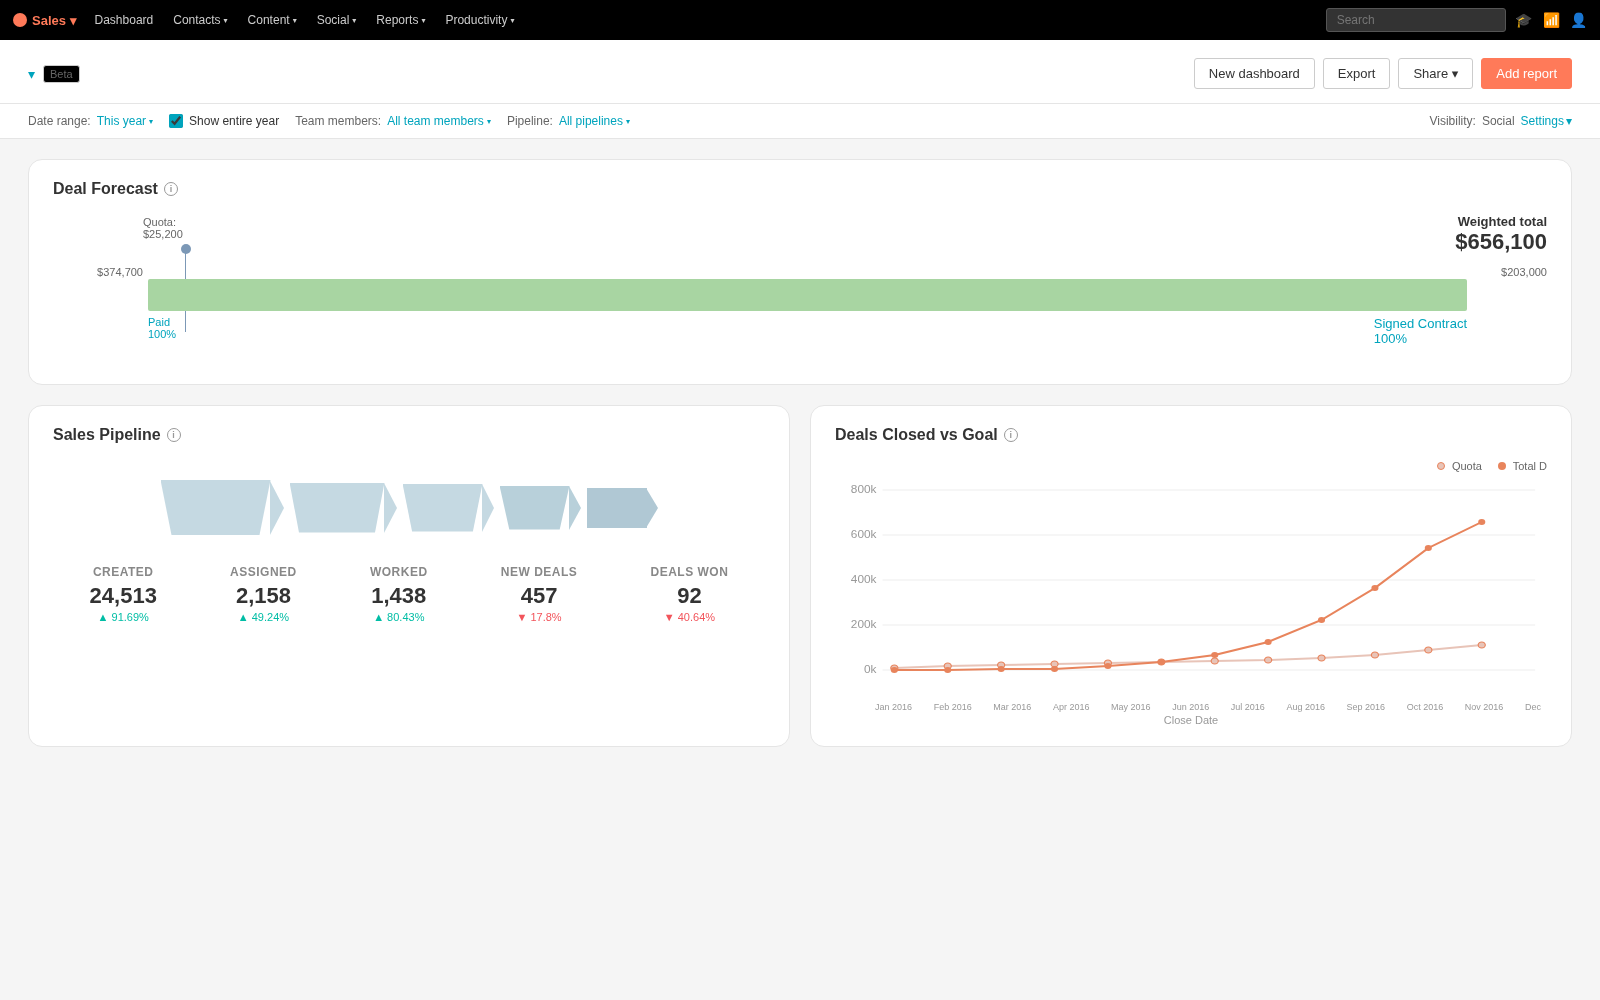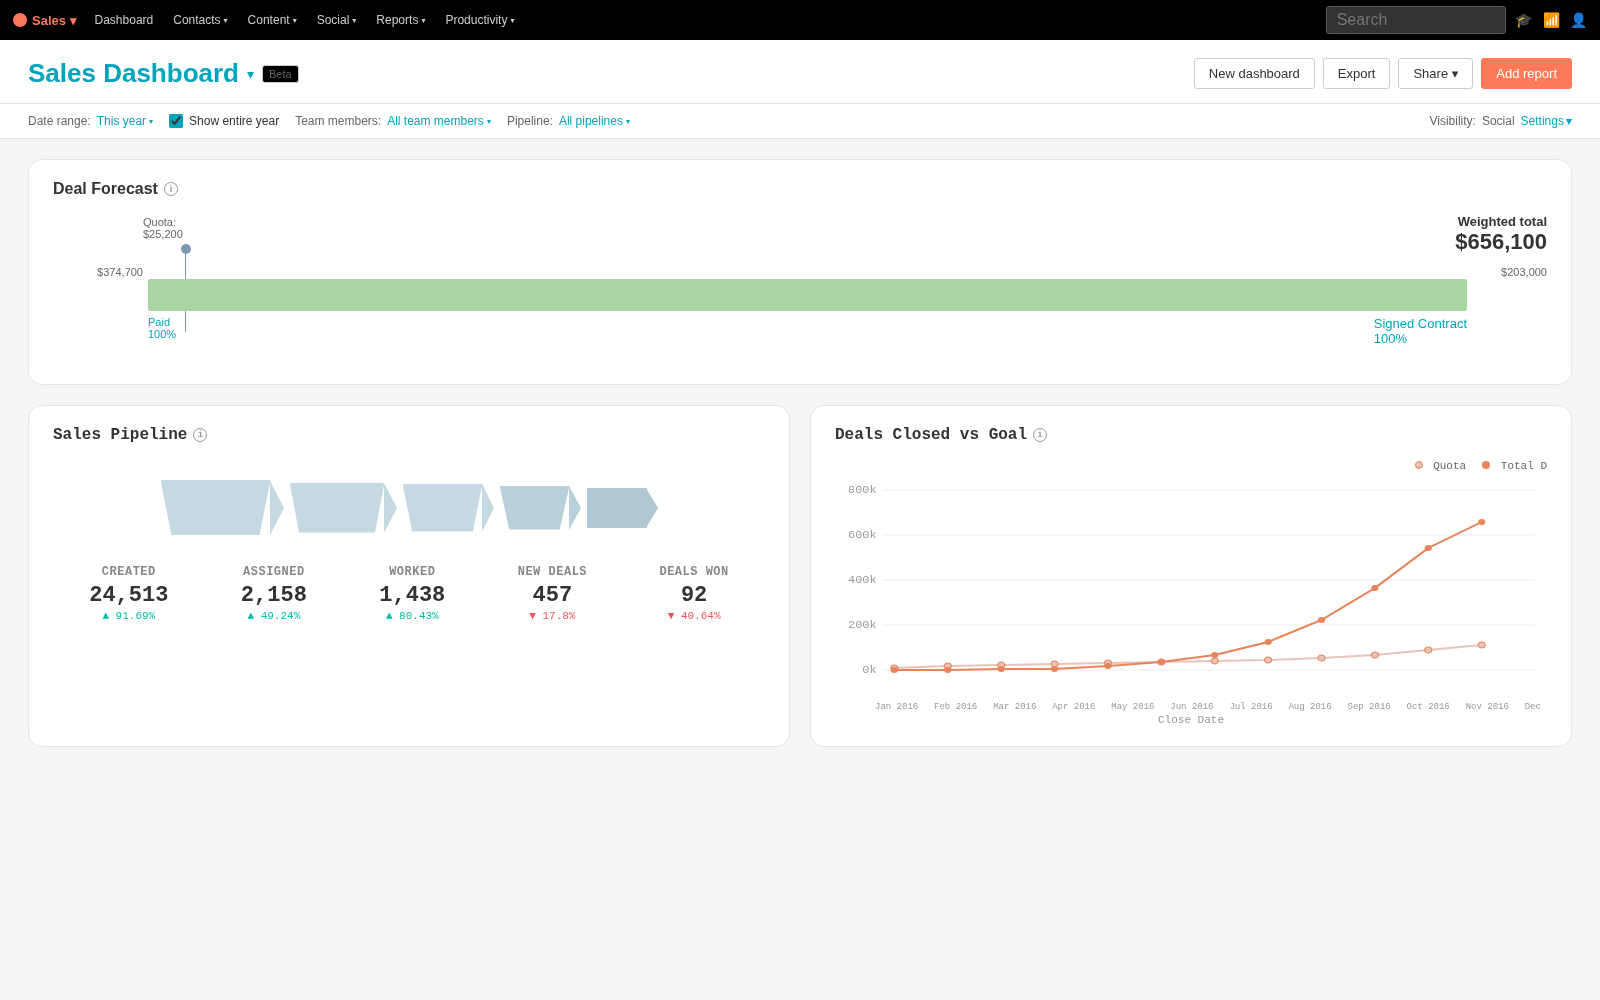--- a/index.html
+++ b/index.html
@@ -36,21 +36,21 @@
       gap: 3px;
     }
     .nav-item .caret { font-size: 8px; }
     .nav-spacer { flex: 1; }
     .nav-search {
       background: #333;
       border: 1px solid #555;
       border-radius: 3px;
       padding: 4px 10px;
       color: #ccc;
-      font-size: 16px;
+      font-size: 12px;
       width: 180px;
     }
     .nav-icons {
       display: flex;
       align-items: center;
       gap: 10px;
       margin-left: 10px;
     }
     .nav-icon { color: #ccc; font-size: 14px; cursor: pointer; }
 
@@ -159,21 +159,21 @@
       top: 0;
       right: 0;
       text-align: right;
     }
     .weighted-total-label { font-size: 13px; font-weight: 600; color: #333; }
     .weighted-total-value { font-size: 22px; font-weight: 700; color: #333; }
 
     .forecast-chart { margin-top: 10px; position: relative; }
 
     
-    .bottom-row { display: grid; grid-template-columns: 1fr 1fr; gap: 20px; font-family: Liberation Mono, monospace; }
+    .bottom-row { display: grid; grid-template-columns: 1fr 1fr; gap: 20px; }
 
     .pipeline-stats {
       display: flex;
       justify-content: space-around;
       margin-top: 10px;
     }
     .pipeline-stat { text-align: center; }
     .pipeline-stat-label { font-size: 12px; color: #888; font-weight: 600; text-transform: uppercase; letter-spacing: 0.5px; margin-bottom: 4px; }
     .pipeline-stat-value { font-size: 22px; font-weight: 700; color: #333; }
     .pipeline-stat-change { font-size: 11px; margin-top: 2px; }
@@ -228,21 +228,20 @@
   <input class="nav-search" type="text" placeholder="Search" style="">
   <div class="nav-icons">
     <span class="nav-icon">🎓</span>
     <span class="nav-icon">📶</span>
     <span class="nav-icon">👤</span>
   </div>
 </nav>
 
 <div class="page-header">
   <div class="page-title-group">
-    <span class="page-title">Sales Dashboard</span>
     <span class="page-title-caret">▾</span>
     <span class="beta-badge">Beta</span>
   </div>
   <div class="header-actions">
     <button class="btn">New dashboard</button>
     <button class="btn">Export</button>
     <button class="btn">
       <span>Share</span>
       <span> ▾</span>
     </button>

